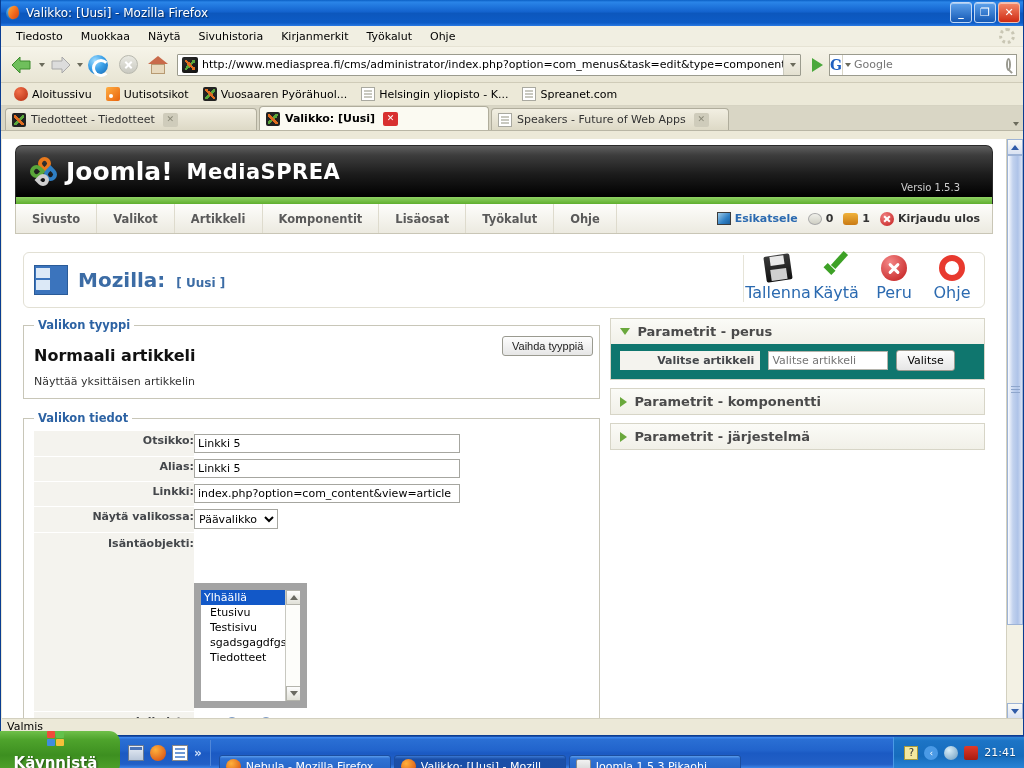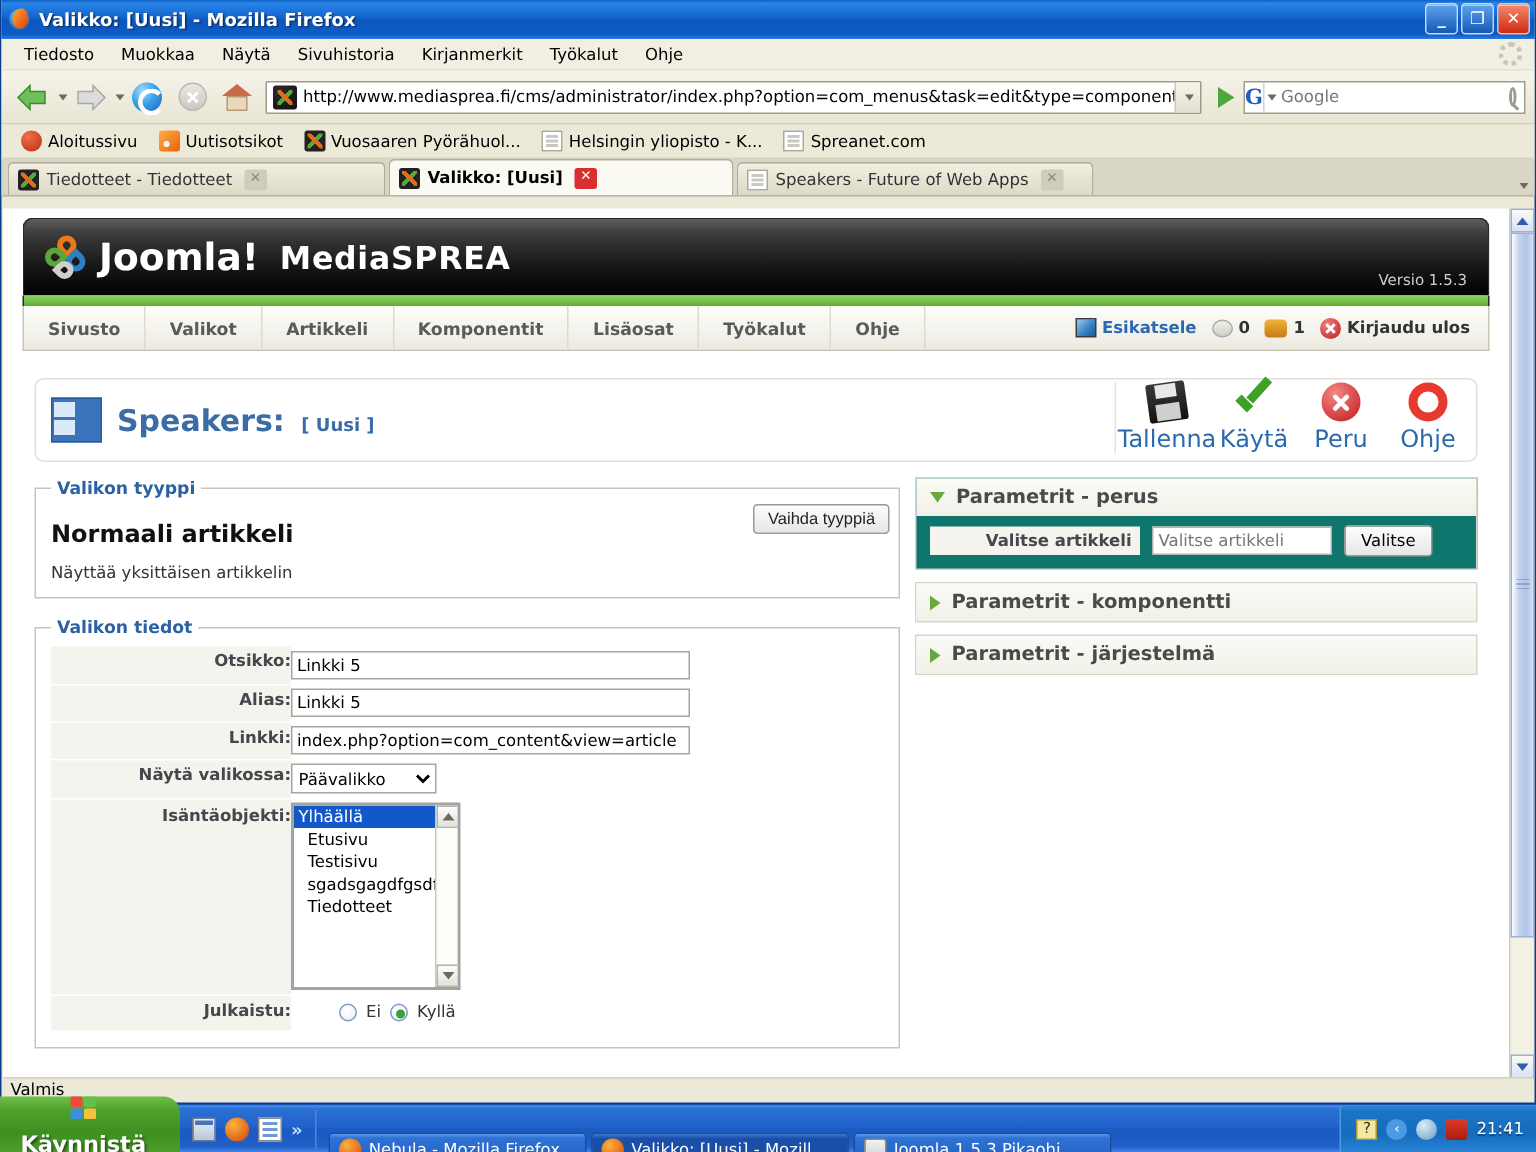--- a/index.html
+++ b/index.html
@@ -34,21 +34,21 @@
     position:absolute; left:1px; top:1px; width:14px;height:14px;border-radius:50%;
     background: radial-gradient(circle at 35% 30%, #6fc4f5 0%, #2277c8 55%, #0d4f93 100%);
   }
   #titlebar .ficon .fox {
     position:absolute; left:3px; top:1px; width:11px;height:13px;
     background: linear-gradient(135deg,#ffb13b 0%, #f06a1c 55%, #d1430e 100%);
     border-radius: 60% 35% 50% 40%;
     transform: rotate(-12deg);
   }
   #wtitle {
-    color:#fff; font-weight:bold; font-size:12px;
+    color:#fff; font-weight:normal; font-size:12px;
     text-shadow: 1px 1px 1px rgba(0,0,0,0.5);
     white-space:nowrap;
   }
   #wbtns { position:absolute; right:3px; top:2px; display:flex; gap:2px; }
   .wbtn {
     width: 22px; height: 21px; border-radius: 3px;
     border:1px solid #c2d8f5;
     display:flex;align-items:center;justify-content:center;
     color:#fff; font-size:11px; font-weight:bold; line-height:1;
     box-shadow: inset 0 1px 0 rgba(255,255,255,0.45);
@@ -212,21 +212,21 @@
     border:1px solid #2a2a2a; border-bottom:none;
   }
   #jlogo{display:flex;align-items:center;}
   .jlogomark{width:34px;height:32px;position:relative;margin-right:4px;}
   .jlm-a{position:absolute;left:10px;top:1px;width:13px;height:13px;border:4px solid #e8791c;border-radius:50% 50% 0 50%;transform:rotate(45deg);}
   .jlm-b{position:absolute;left:2px;top:9px;width:13px;height:13px;border:4px solid #5aa63a;border-radius:50% 0 50% 50%;transform:rotate(45deg);}
   .jlm-c{position:absolute;left:16px;top:12px;width:13px;height:13px;border:4px solid #2f7fc4;border-radius:0 50% 50% 50%;transform:rotate(45deg);}
   .jlm-d{position:absolute;left:9px;top:18px;width:12px;height:12px;border:4px solid #cfcfcf;border-radius:50% 50% 50% 0;transform:rotate(45deg);}
   #jword{color:#fff;font-size:25px;letter-spacing:0px;font-weight:700;font-family:"DejaVu Sans","Liberation Sans",sans-serif;}
   #jsite{color:#fff;font-size:21px;font-weight:bold;margin-left:14px;letter-spacing:0.5px;}
-  #jver{position:absolute;right:14px;bottom:4px;color:#cfcfcf;font-size:10px;}
+  #jver{position:absolute;right:32px;bottom:4px;color:#cfcfcf;font-size:10px;}
   #jgreen{height:7px;background:linear-gradient(to bottom,#8fd264,#5fae2e);border-left:1px solid #2a2a2a;border-right:1px solid #2a2a2a;}
   #jnav{
     height:30px;background:linear-gradient(to bottom,#fdfdfb,#eceae0);
     border:1px solid #c9c6b6;border-top:none;display:flex;align-items:stretch;
     position:relative;
   }
   #jnav .nitem{
     display:flex;align-items:center;padding:0 16px;color:#5a5a5a;font-weight:bold;font-size:11.5px;
     border-right:1px solid #dedbcd; white-space:nowrap;
   }
@@ -295,21 +295,21 @@
     vertical-align: middle; height:24px;
   }
   td.fld{padding-left:8px;}
   input.txt{
     border:1px solid #a6a6a0;height:19px;font-size:11px;font-family:inherit;padding:1px 3px;color:#000;background:#fff;
   }
   select.sel{
     border:1px solid #a6a6a0;height:20px;font-size:11px;font-family:inherit;background:#fff;
   }
   .listbox{
-    width:113px;height:125px;border:2px solid #a3a3a3;background:#fff;position:relative;overflow:hidden;font-size:11px;
+    width:113px;height:125px;border:7px solid #a3a3a3;background:#fff;position:relative;overflow:hidden;font-size:11px;margin-top:48px;
   }
   .listbox .opt{padding:1px 3px 1px 9px;white-space:nowrap;}
   .listbox .opt.sel{background:#1258c8;color:#fff;padding-left:3px;}
   .lbscroll{position:absolute;right:0;top:0;width:15px;height:100%;background:#fdfdfa;border-left:1px solid #c8c8c0;}
   .lbbtn{width:15px;height:15px;background:linear-gradient(to bottom,#fdfdfd,#e1e1d8);border:1px solid #b4b4ac;display:flex;align-items:center;justify-content:center;}
   .lbbtn.u{position:absolute;top:0;left:0;} .lbbtn.d{position:absolute;bottom:0;left:0;}
   .lbtri-u{width:0;height:0;border-left:4px solid transparent;border-right:4px solid transparent;border-bottom:5px solid #6a6a62;}
   .lbtri-d{width:0;height:0;border-left:4px solid transparent;border-right:4px solid transparent;border-top:5px solid #6a6a62;}
   .radiorow{display:flex;align-items:center;gap:6px;font-size:11px;color:#333;padding-top:2px;margin-left:32px;}
   .rad{width:12px;height:12px;border-radius:50%;border:1px solid #7d9bc4;background:radial-gradient(circle at 40% 35%,#fff,#e8eef7);position:relative;}
@@ -552,21 +552,21 @@
 
       <div id="jbody">
 
         <div id="jtitlepanel">
           <div class="ticon">
             <span class="t1"></span>
               <span class="t2"></span>
               <span class="t3"></span>
           </div>
           <div id="jtitle">
-            <span>Speakers:</span>
+            <span>Mozilla:</span>
             <span class="sub">[ Uusi ]</span>
           </div>
           <div id="jtools">
             <div class="tbtn">
               <span class="ic-save"></span>
               <span class="lb">Tallenna</span>
             </div>
             <div class="tbtn">
               <span class="ic-check"></span>
               <span class="lb">Käytä</span>
@@ -611,21 +611,21 @@
                 </tr>
                 <tr>
                   <td class="lbl">Linkki:</td>
                   <td class="fld">
                     <input class="txt" style="width: 266px;" value="index.php?option=com_content&amp;view=article">
                   </td>
                 </tr>
                 <tr>
                   <td class="lbl">Näytä valikossa:</td>
                   <td class="fld">
-                    <select class="sel" style="width:97px">
+                    <select class="sel" style="width:84px">
                       <option>Päävalikko</option>
                     </select>
                   </td>
                 </tr>
                 <tr>
                   <td class="lbl" style="height:126px;vertical-align:top;padding-top:4px">Isäntäobjekti:</td>
                   <td class="fld">
                     <div class="listbox">
                       <div class="opt sel">Ylhäällä</div>
                       <div class="opt">Etusivu</div>

